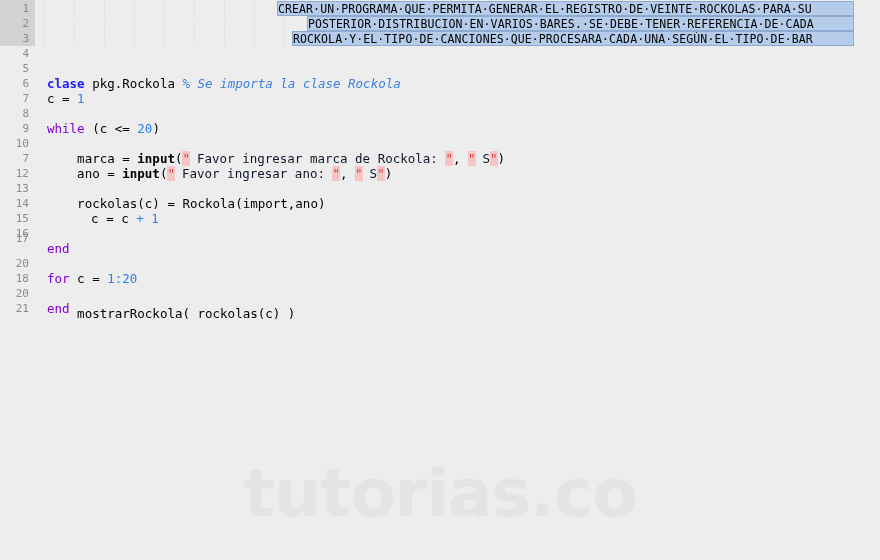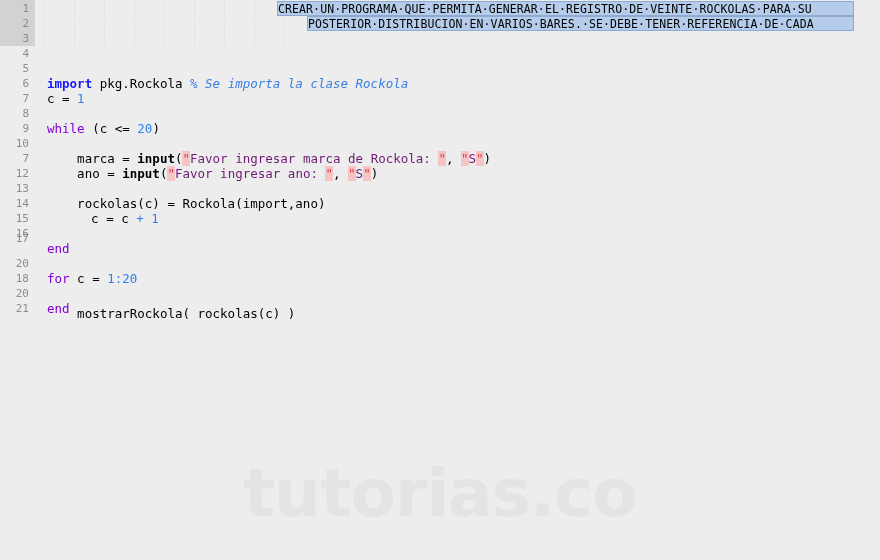--- a/index.html
+++ b/index.html
@@ -114,21 +114,21 @@
     font-family: "DejaVu Sans Mono", "Liberation Mono", monospace;
     letter-spacing: 0.1px;
   }
 
   
   .kw      { color: #7f00d4; }          
   .kw2     { color: #1a1aff; font-weight: bold; } 
   .num     { color: #2b7ff0; }
   .cmt     { color: #3b7fe0; font-style: italic; }
   .fn      { color: #000000; font-weight: bold; } 
-  .str     { color: #701a75; }
+  .str     { color: #0f172a; padding-left: 7px; }
   .qt      { color: #d84040; background: #f5c4c4; }
   .op      { color: #2b7ff0; }
 </style>
 </head>
 <body>
 
 <div id="editor">
 
   <div id="watermark">tutorias.co</div>
 
@@ -164,22 +164,23 @@
     <div class="lineno" style="top:256px">20</div>
     <div class="lineno" style="top:271px">18</div>
     <div class="lineno" style="top:286px">20</div>
     <div class="lineno" style="top:301px">21</div>
   </div>
 
   <div id="code">
 
     <div class="sel-line" style="left:241px; top:1px;  width:577px;">CREAR·UN·PROGRAMA·QUE·PERMITA·GENERAR·EL·REGISTRO·DE·VEINTE·ROCKOLAS·PARA·SU</div>
     <div class="sel-line" style="left:271px; top:16px; width:547px;">POSTERIOR·DISTRIBUCION·EN·VARIOS·BARES.·SE·DEBE·TENER·REFERENCIA·DE·CADA</div>
-
-    <div class="line" style="top:76px; left:11px;"><span class="kw2">import</span><span> pkg.Rockola </span><span class="cmt">% Se importa la clase Rockola</span></div>
+    <div class="sel-line" style="left:256px; top:31px; width:562px;">ROCKOLA·Y·EL·TIPO·DE·CANCIONES·QUE·PROCESARA·CADA·UNA·SEGÚN·EL·TIPO·DE·BAR</div>
+
+    <div class="line" style="top:76px; left:11px;"><span class="kw2">clase</span><span> pkg.Rockola </span><span class="cmt">% Se importa la clase Rockola</span></div>
 
     <div class="line" style="top:91px; left:11px;"><span>c = </span><span class="num">1</span></div>
 
     <div class="line" style="top:121px; left:11px;"><span class="kw">while</span><span> (c &lt;= </span><span class="num">20</span><span>)</span></div>
 
     <div class="line" style="top:151px; left:11px;"><span>    marca = </span><span class="fn">input</span><span>(</span><span class="qt">"</span><span class="str">Favor ingresar marca de Rockola: </span><span class="qt">"</span><span>, </span><span class="qt">"</span><span class="str">S</span><span class="qt">"</span><span>)</span></div>
 
     <div class="line" style="top:166px; left:11px;"><span>    ano = </span><span class="fn">input</span><span>(</span><span class="qt">"</span><span class="str">Favor ingresar ano: </span><span class="qt">"</span><span>, </span><span class="qt">"</span><span class="str">S</span><span class="qt">"</span><span>)</span></div>
 
     <div class="line" style="top:196px; left:11px;">    rockolas(c) = Rockola(import,ano)</div>

